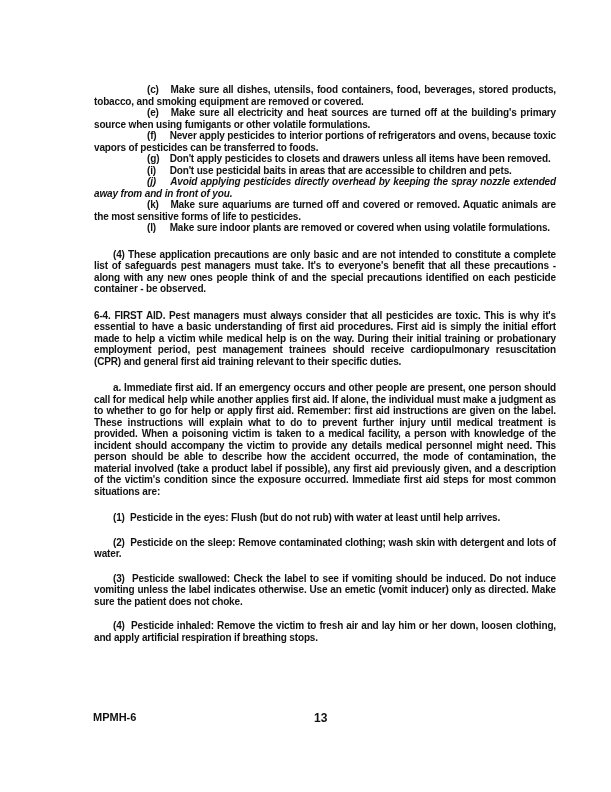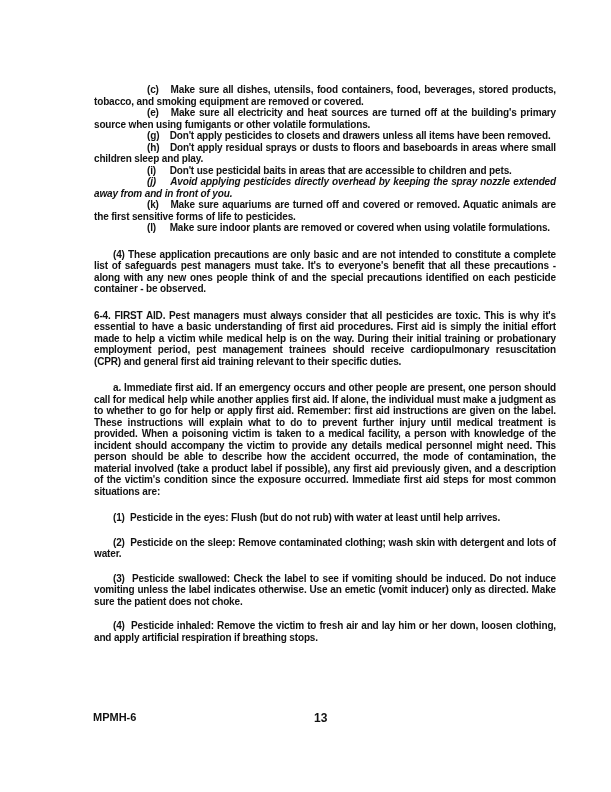--- a/index.html
+++ b/index.html
@@ -27,25 +27,25 @@
       position: absolute; left: 314px; top: 711px;
       font-family: "Liberation Sans", sans-serif; font-size: 12px; font-weight: bold; color: #111;
     }
   </style>
 </head>
 <body>
 
 <div class="page">
   <p class="item"><span class="lbl">(c)</span> <span>Make sure all dishes, utensils, food containers, food, beverages, stored products, tobacco, and smoking equipment are removed or covered.</span></p>
   <p class="item"><span class="lbl">(e)</span> <span>Make sure all electricity and heat sources are turned off at the building's primary source when using fumigants or other volatile formulations.</span></p>
+  <p class="item"><span class="lbl">(f)</span> <span>Never apply pesticides to interior portions of refrigerators and ovens, because toxic vapors of pesticides can be transferred to foods.</span></p>
   <p class="item"><span class="lbl">(g)</span> <span>Don't apply pesticides to closets and drawers unless all items have been removed.</span></p>
-  <p class="item"><span class="lbl">(h)</span> <span>Don't apply residual sprays or dusts to floors and baseboards in areas where small children sleep and play.</span></p>
   <p class="item"><span class="lbl">(i)</span> <span>Don't use pesticidal baits in areas that are accessible to children and pets.</span></p>
   <p class="item"><span class="lbl i">(j)</span> <span class="i">Avoid applying pesticides directly overhead by keeping the spray nozzle extended away from and in front of you.</span></p>
-  <p class="item"><span class="lbl">(k)</span> <span>Make sure aquariums are turned off and covered or removed.  Aquatic animals are the first sensitive forms of life to pesticides.</span></p>
+  <p class="item"><span class="lbl">(k)</span> <span>Make sure aquariums are turned off and covered or removed.  Aquatic animals are the most sensitive forms of life to pesticides.</span></p>
   <p class="item"><span class="lbl">(l)</span> <span>Make sure indoor plants are removed or covered when using volatile formulations.</span></p>
 
   <p class="para gap2">(4)  These application precautions are only basic and are not intended to constitute a complete list of safeguards pest managers must take.  It's to everyone's benefit that all these precautions - along with any new ones people think of and the special precautions identified on each pesticide container - be observed.</p>
 
   <p class="gap2"><span class="b">6-4.</span> <span class="b">FIRST AID.</span> <span>Pest managers must always consider that all pesticides are toxic.  This is why it's essential to have a basic understanding of first aid procedures.  First aid is simply the initial effort made to help a victim while medical help is on the way.  During their initial training or probationary employment period, pest management trainees should receive cardiopulmonary resuscitation (CPR) and general first aid training relevant to their specific duties.</span></p>
 
   <p class="para gap2"><span class="b">a.</span> <span class="b">Immediate first aid.</span> <span>If an emergency occurs and other people are present, one person should call for medical help while another applies first aid.  If alone, the individual must make a judgment as to whether to go for help or apply first aid.  Remember: first aid instructions are given on the label.  These instructions will explain what to do to prevent further injury until medical treatment is provided.  When a poisoning victim is taken to a medical facility, a person with knowledge of the incident should accompany the victim to provide any details medical personnel might need.  This person should be able to describe how the accident occurred, the mode of contamination, the material involved (take a product label if possible), any first aid previously given, and a description of the victim's condition since the exposure occurred.  Immediate first aid steps for most common situations are:</span></p>
 
   <p class="para gap2"><span>(1)</span>&nbsp; <span class="b">Pesticide in the eyes:</span> <span>Flush (but do not rub) with water at least until help arrives.</span></p>
   <p class="para gap3"><span>(2)</span>&nbsp; <span class="b">Pesticide on the sleep:</span> <span>Remove contaminated clothing; wash skin with detergent and lots of water.</span></p>

